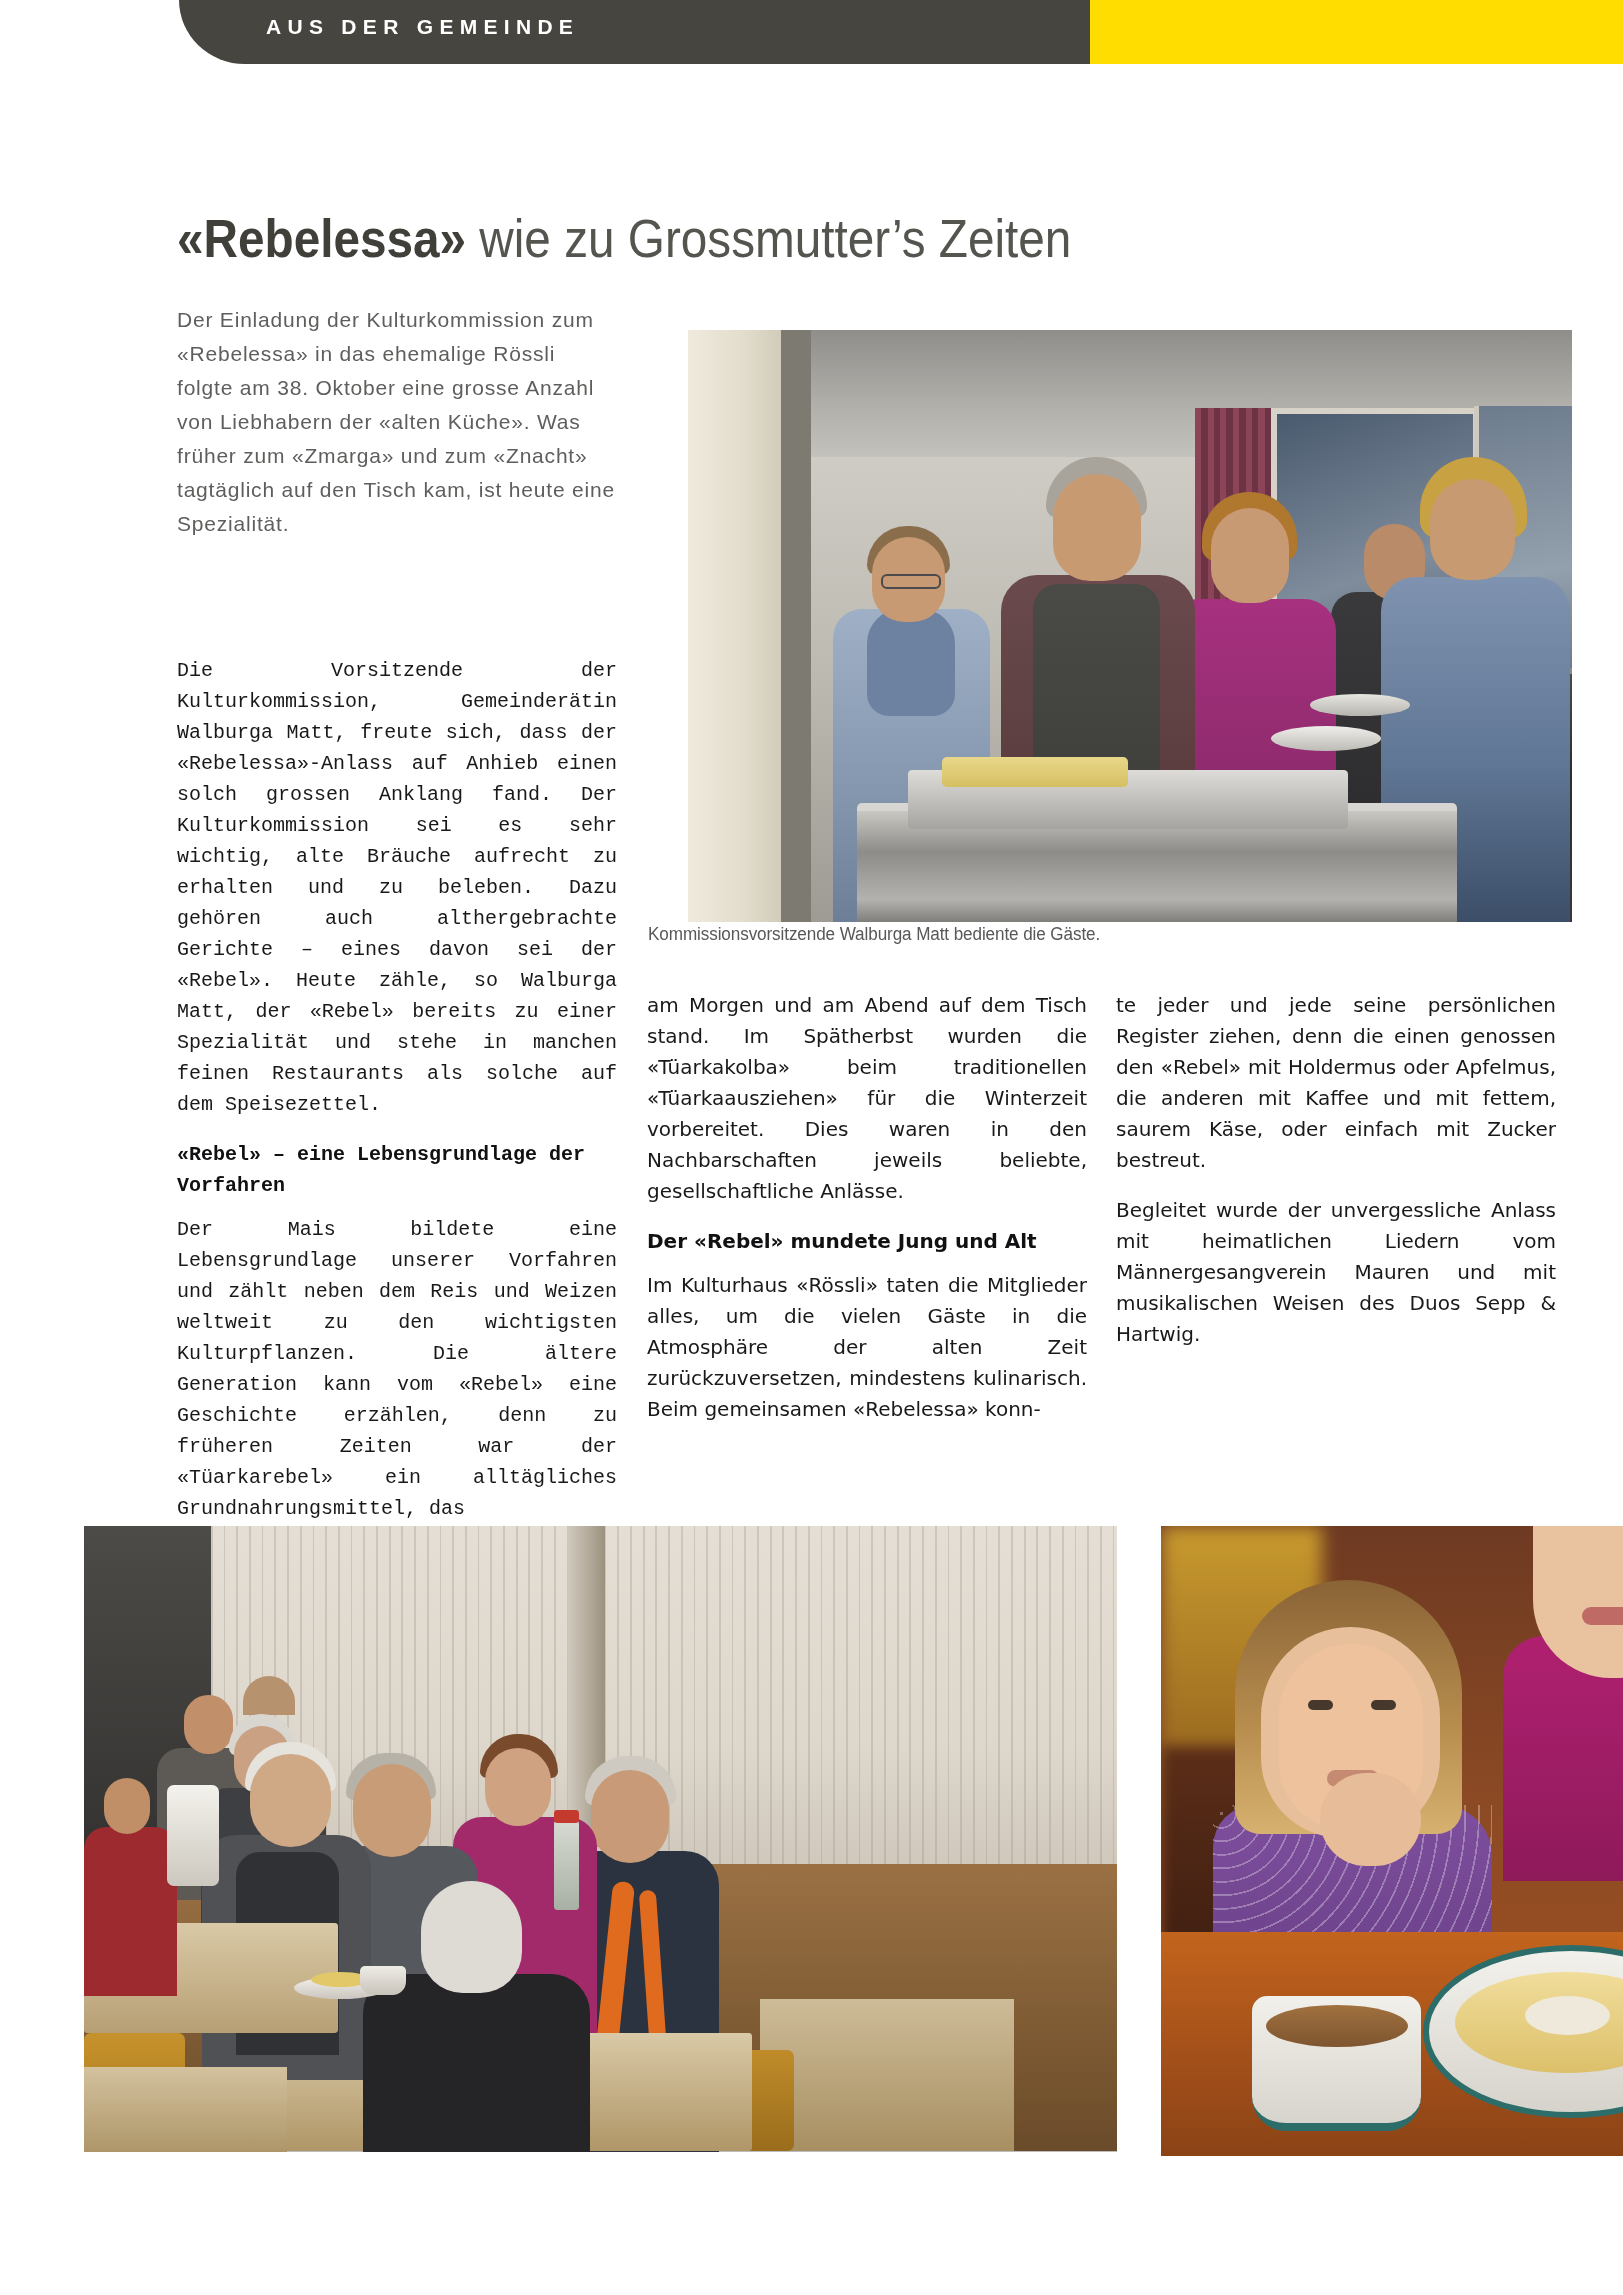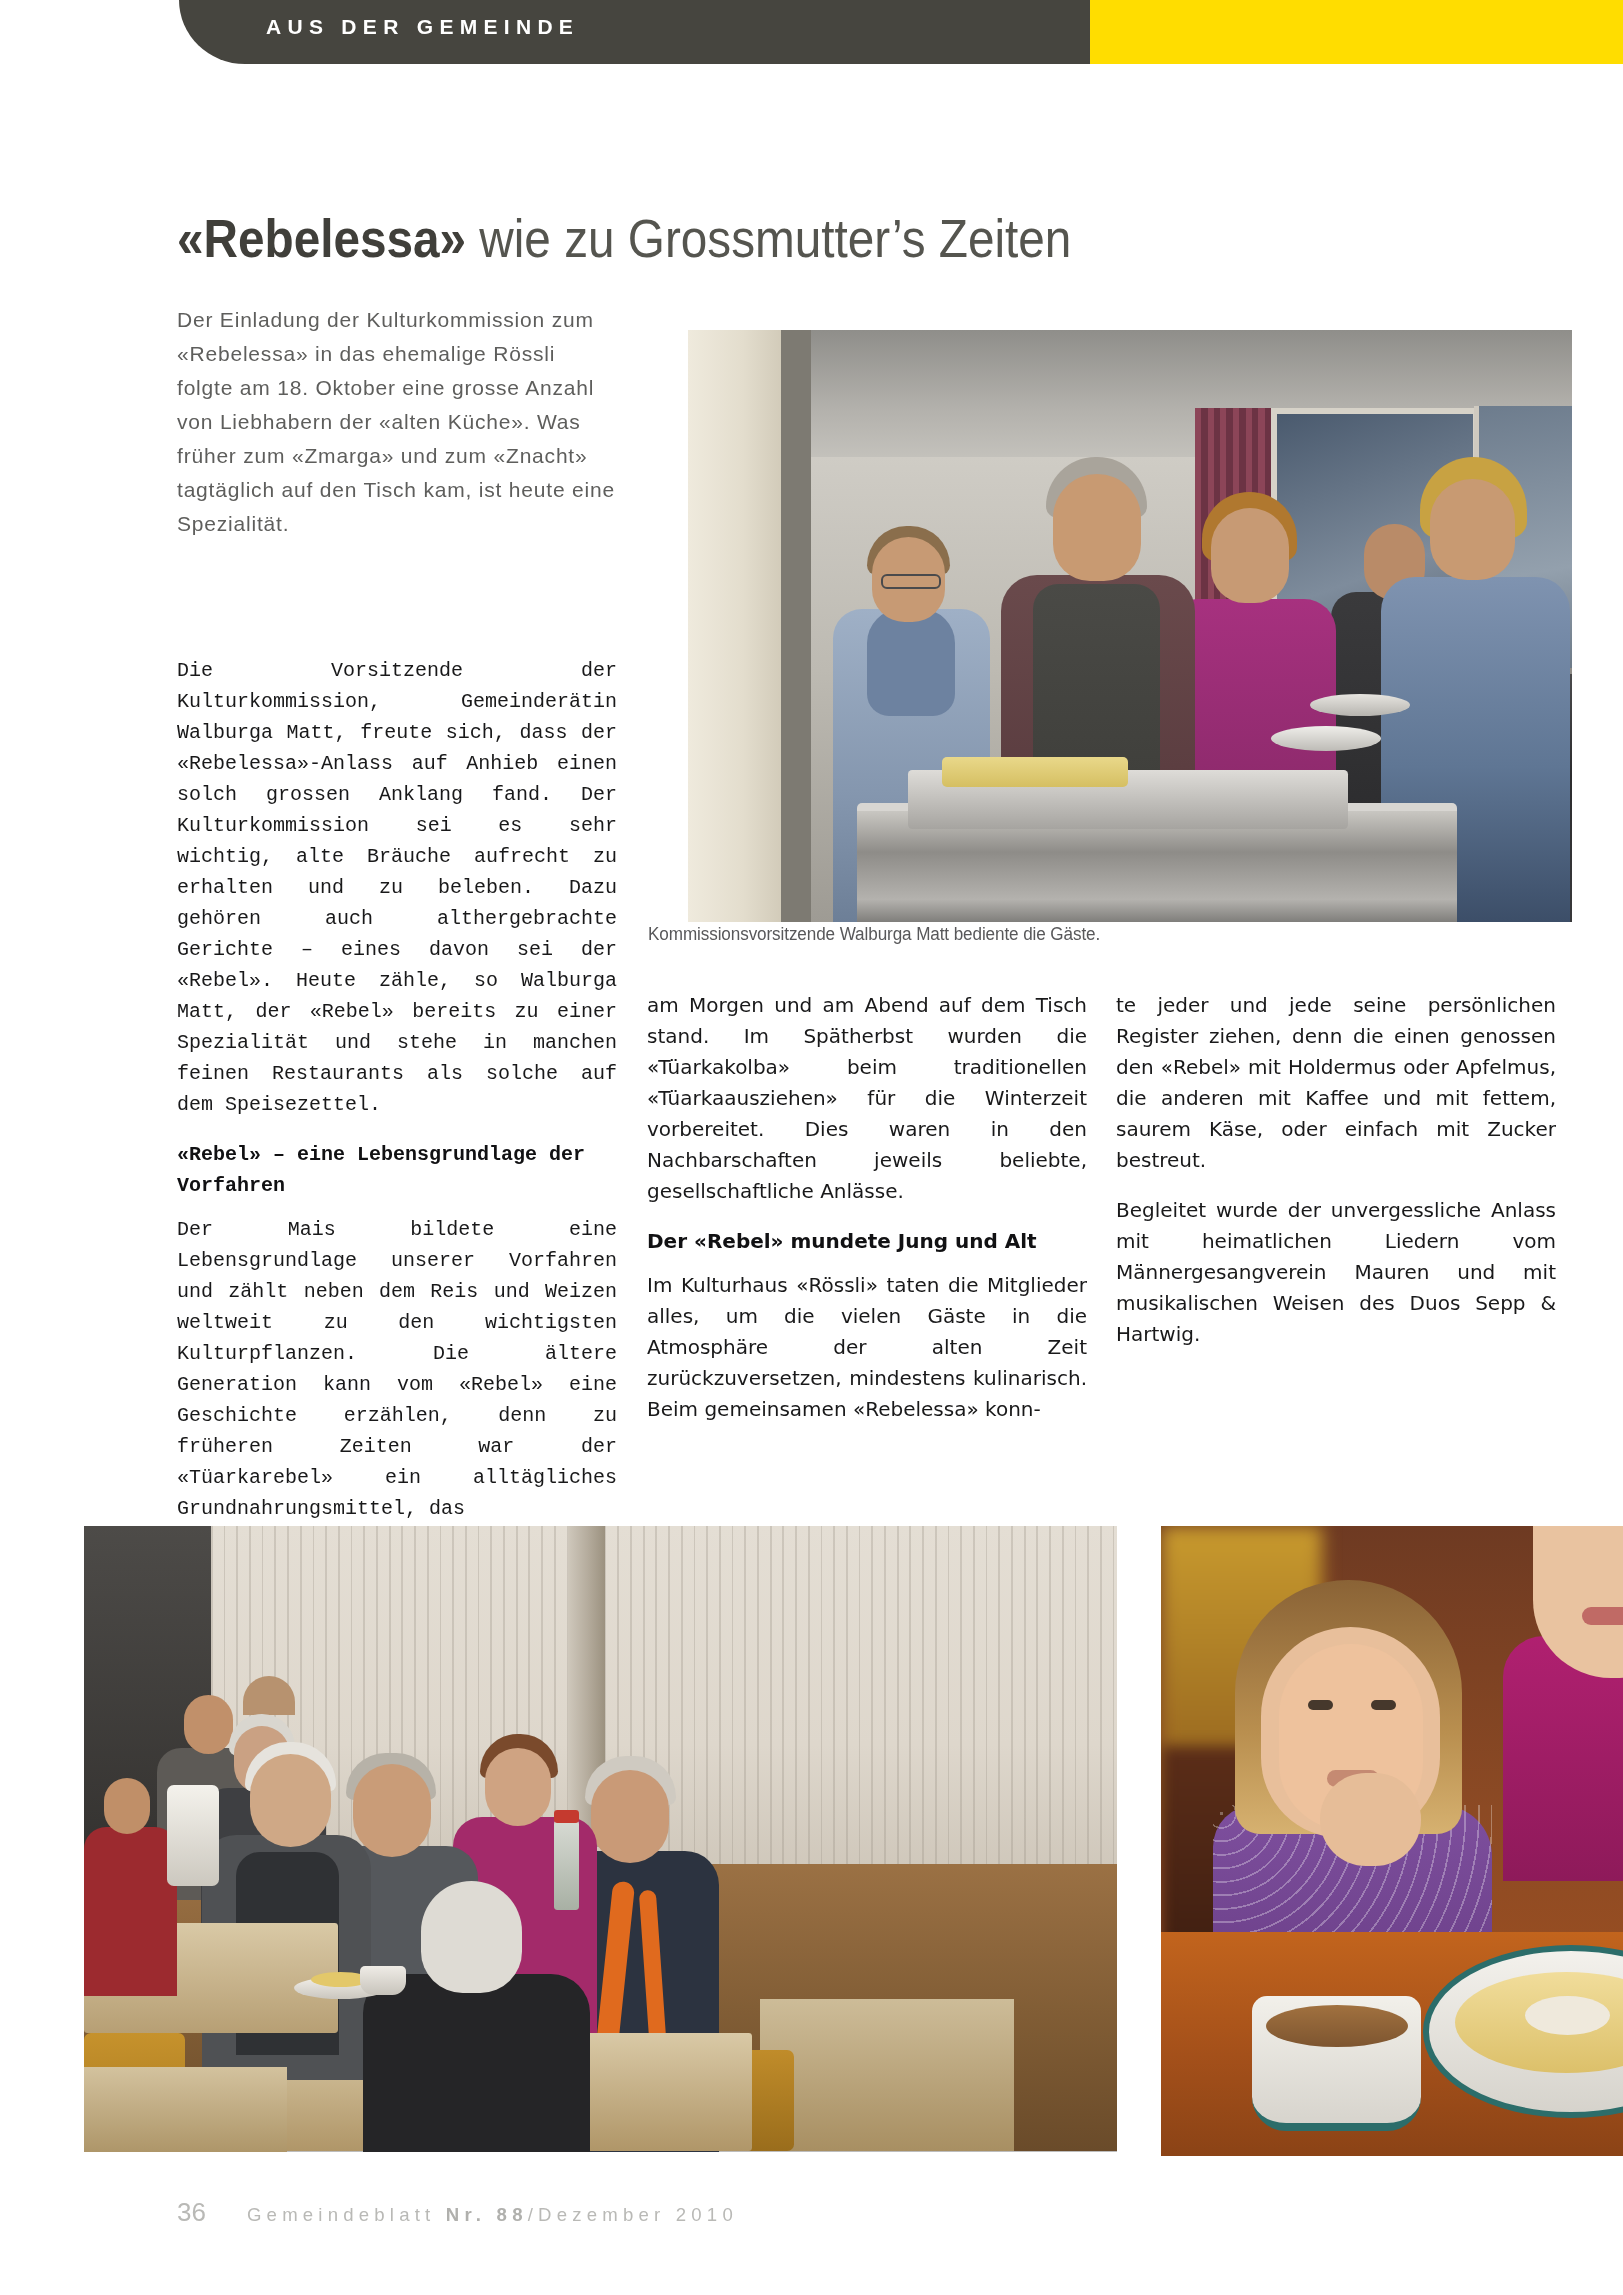--- a/index.html
+++ b/index.html
@@ -340,21 +340,21 @@
 
   <div class="banner">
     <div class="banner-yellow"></div>
     <div class="banner-dark"></div>
     <div class="banner-label">AUS DER GEMEINDE</div>
   </div>
 
   <h1 class="headline"><span class="hl-strong">«Rebelessa»</span><span class="hl-rest"> wie zu Grossmutter’s Zeiten</span></h1>
 
   <div class="lead">
-    <p>Der Einladung der Kulturkommission zum «Rebelessa» in das ehemalige Rössli folgte am 18. Oktober eine grosse Anzahl von Liebhabern der «alten Küche». Was früher zum «Zmarga» und zum «Znacht» tagtäglich auf den Tisch kam, ist heute eine Spezialität.</p>
+    <p>Der Einladung der Kulturkommission zum «Rebelessa» in das ehemalige Rössli folgte am 38. Oktober eine grosse Anzahl von Liebhabern der «alten Küche». Was früher zum «Zmarga» und zum «Znacht» tagtäglich auf den Tisch kam, ist heute eine Spezialität.</p>
   </div>
 
   <figure class="photo photo-top">
     <div class="ph-layer t-ceiling"></div>
     <div class="ph-layer t-wall"></div>
     <div class="ph-layer t-curtain"></div>
     <div class="ph-layer t-window"></div>
     <div class="ph-layer t-rightwin"></div>
     <div class="ph-layer t-stove"></div>
     <div class="ph-layer t-stove-line"></div>
@@ -467,18 +467,15 @@
     <div class="ph-layer r-hand"></div>
     <div class="ph-layer r-table"></div>
     <div class="ph-layer r-cup-r"></div>
     <div class="ph-layer r-plate"></div>
     <div class="ph-layer r-plate-food"></div>
     <div class="ph-layer r-plate-cream"></div>
     <div class="ph-layer r-cup"></div>
     <div class="ph-layer r-cup-in"></div>
   </figure>
 
-  <div class="footer">
-    <span class="pagenum">36</span><span class="imprint"><span>Gemeindeblatt </span><b>Nr. 88</b><span>/Dezember 2010</span></span>
-  </div>
 
 </div>
 
 
 </body></html>

